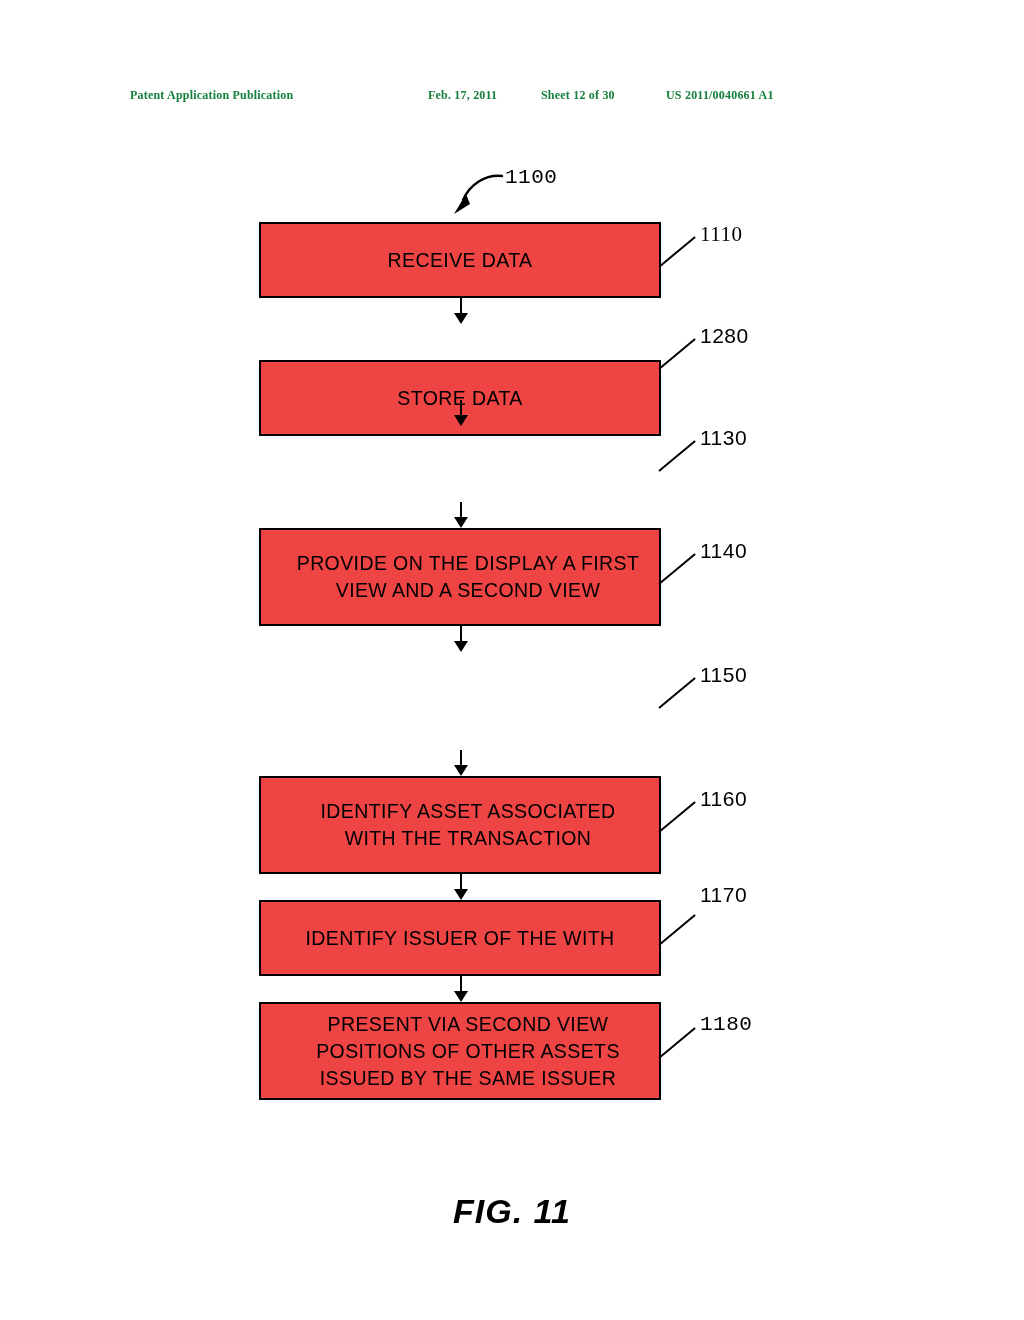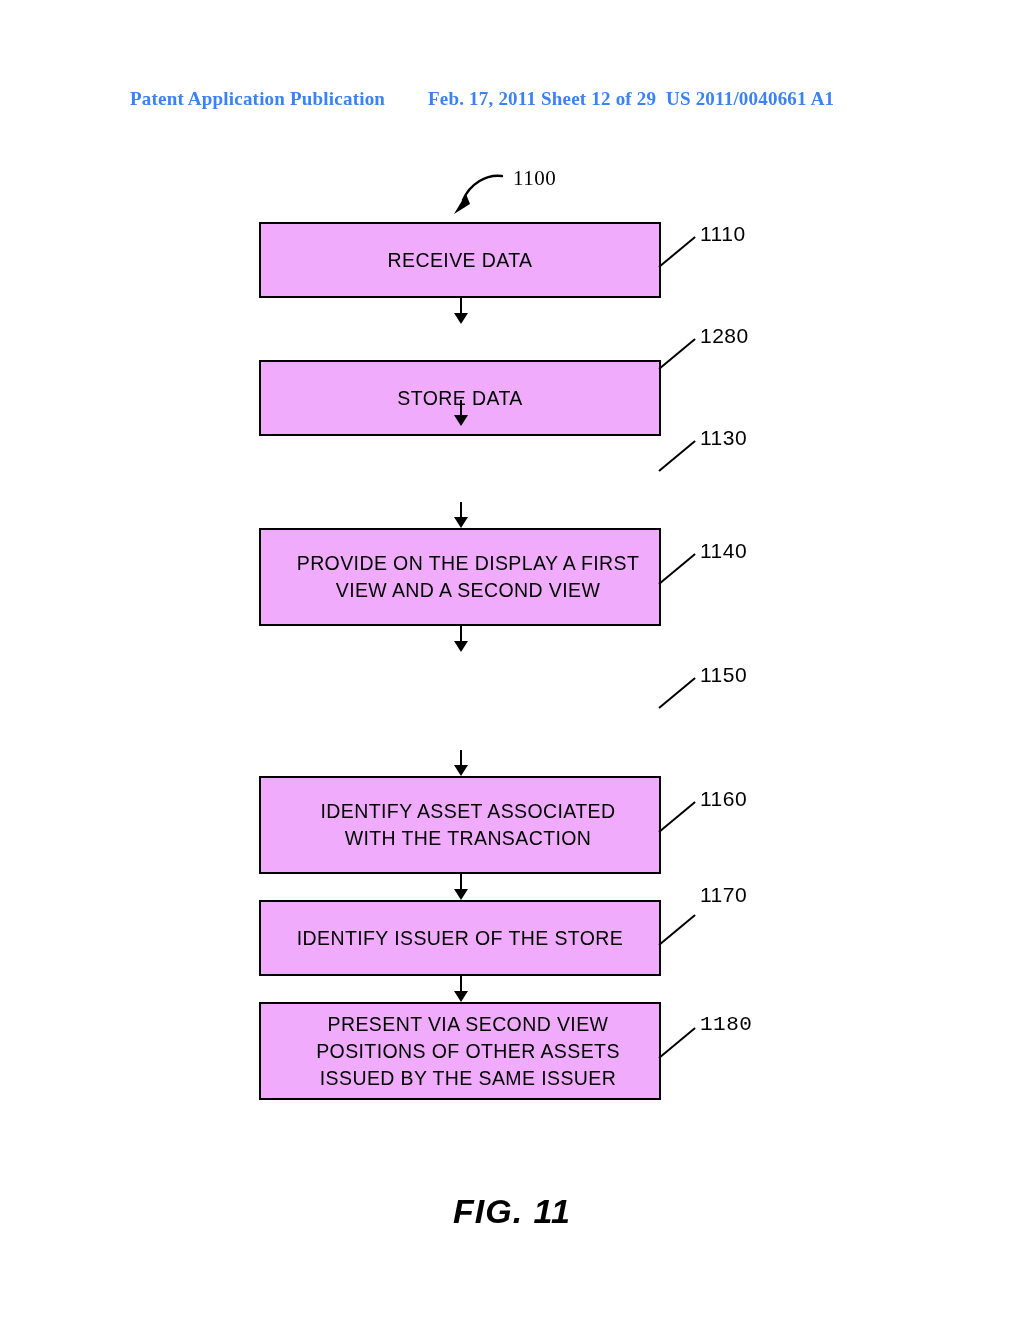--- a/index.html
+++ b/index.html
@@ -16,45 +16,45 @@
     font-family: "Liberation Sans", sans-serif;
     color: #000000;
   }
 
   
   .hdr {
     position: absolute;
     top: 88px;
     font-family: "Liberation Serif", serif;
     font-weight: bold;
-    font-size: 19px;
+    font-size: 12px;
     letter-spacing: 0.2px;
     white-space: nowrap;
-    color: #3b82f6;
+    color: #15803d;
   }
   #hdr-pub   { left: 130px; }
   #hdr-date  { left: 428px; }
   #hdr-sheet { left: 541px; }
   #hdr-num   { left: 666px; }
 
   
   #flow {
     position: absolute;
     left: 0;
     top: 0;
     width: 1024px;
     height: 1320px;
   }
   .node {
     position: absolute;
     left: 259px;
     width: 402px;
     border: 2px solid #000;
     box-sizing: border-box;
-    background: #f0abfc;
+    background: #ef4444;
     display: flex;
     align-items: center;
     justify-content: center;
     text-align: center;
   }
   .node .ntext {
     font-family: "Liberation Sans", sans-serif;
     font-size: 19.5px;
     line-height: 27px;
     letter-spacing: 0.4px;
@@ -103,26 +103,25 @@
     height: 2px;
     background: #000;
     transform-origin: left center;
   }
 
   
   #callout-1100-label {
     position: absolute;
     left: 505px;
     top: 166px;
-    font-family: Liberation Serif, serif;
+    font-family: Liberation Mono, monospace;
     font-size: 21px;
     letter-spacing: 0.5px;
     color: #000;
     white-space: nowrap;
-    margin-left: 8px;
   }
   #callout-1100-arrow {
     position: absolute;
     left: 440px;
     top: 160px;
   }
 
   
   #fig-caption {
     position: absolute;
@@ -138,36 +137,36 @@
     color: #000;
   }
 </style>
 </head>
 <body>
 
 <div id="page">
 
   <div class="hdr" id="hdr-pub">Patent Application Publication</div>
   <div class="hdr" id="hdr-date">Feb. 17, 2011</div>
-  <div class="hdr" id="hdr-sheet">Sheet 12 of 29</div>
+  <div class="hdr" id="hdr-sheet">Sheet 12 of 30</div>
   <div class="hdr" id="hdr-num">US 2011/0040661 A1</div>
 
   <div id="flow">
 
     <svg id="callout-1100-arrow" width="80" height="60" viewBox="0 0 80 60">
       <path d="M 62 16 C 46 14, 30 24, 23 40" stroke="#000" stroke-width="2.4" fill="none" stroke-linecap="round"></path>
       <polygon points="14,54 26,34 30,44" fill="#000"></polygon>
     </svg>
     <div id="callout-1100-label">1100</div>
 
   <div class="node n-short" style="top: 222px;">
         <div class="ntext">RECEIVE DATA</div>
       </div>
       <div class="leader" style="left: 659px; top: 266px; width: 46.8615px; transform: rotate(-39.8056deg);"></div>
-      <div class="reflabel" style="left: 700px; top: 222px;">1110</div>
+      <div class="reflabel" style="left: 700px; top: 222px; font-family: Liberation Serif, serif;">1110</div>
       <div class="conn" style="top: 298px; height: 26px;">
         <div class="stem" style="height: 17px;"></div>
         <div class="head" style="top: 15px;"></div>
       </div>
       <div class="node n-short" style="top: 324px; margin-top: 36px;">
         <div class="ntext">STORE DATA</div>
       </div>
       <div class="leader" style="left: 659px; top: 368px; width: 46.8615px; transform: rotate(-39.8056deg);"></div>
       <div class="reflabel" style="left: 700px; top: 324px;">1280</div>
       <div class="conn" style="top: 400px; height: 26px;">
@@ -200,21 +199,21 @@
         <div class="ntext">IDENTIFY ASSET ASSOCIATED
 WITH THE TRANSACTION</div>
       </div>
       <div class="leader" style="left: 659px; top: 831px; width: 46.8615px; transform: rotate(-39.8056deg);"></div>
       <div class="reflabel" style="left: 700px; top: 787px;">1160</div>
       <div class="conn" style="top: 874px; height: 26px;">
         <div class="stem" style="height: 17px;"></div>
         <div class="head" style="top: 15px;"></div>
       </div>
       <div class="node n-short" style="top: 900px;">
-        <div class="ntext">IDENTIFY ISSUER OF THE STORE</div>
+        <div class="ntext">IDENTIFY ISSUER OF THE WITH</div>
       </div>
       <div class="leader" style="left: 659px; top: 944px; width: 46.8615px; transform: rotate(-39.8056deg);"></div>
       <div class="reflabel" style="left: 700px; top: 883px;">1170</div>
       <div class="conn" style="top: 976px; height: 26px;">
         <div class="stem" style="height: 17px;"></div>
         <div class="head" style="top: 15px;"></div>
       </div>
       <div class="node n-tall" style="top: 1002px;">
         <div class="ntext">PRESENT VIA SECOND VIEW
 POSITIONS OF OTHER ASSETS

